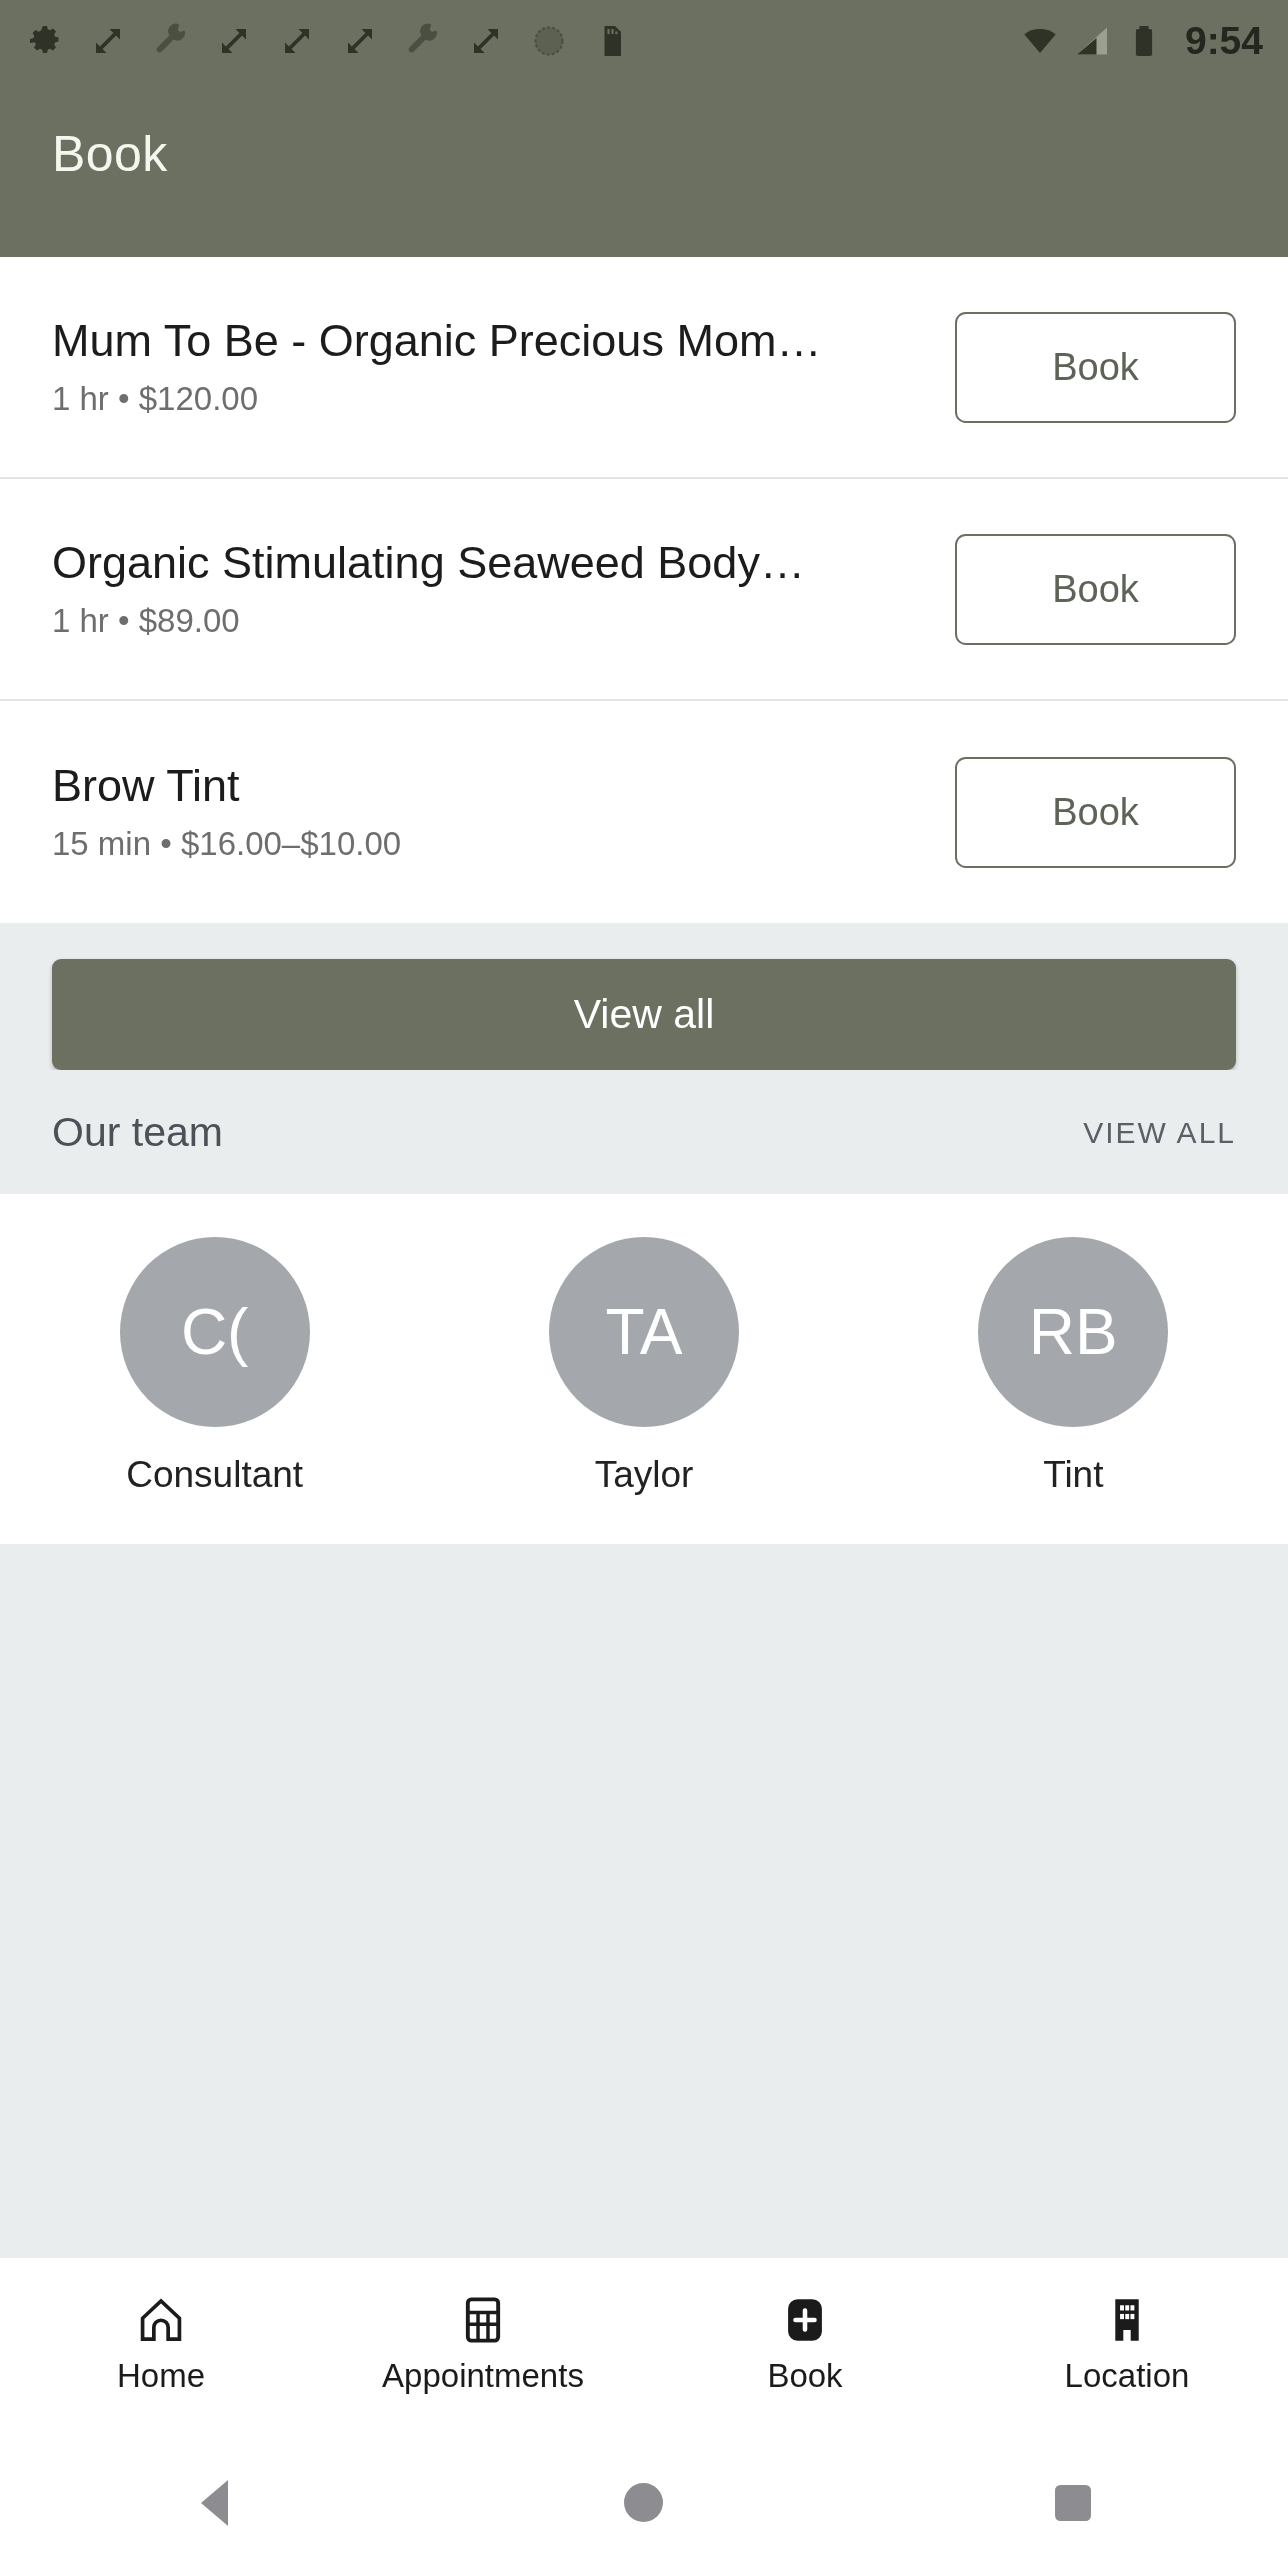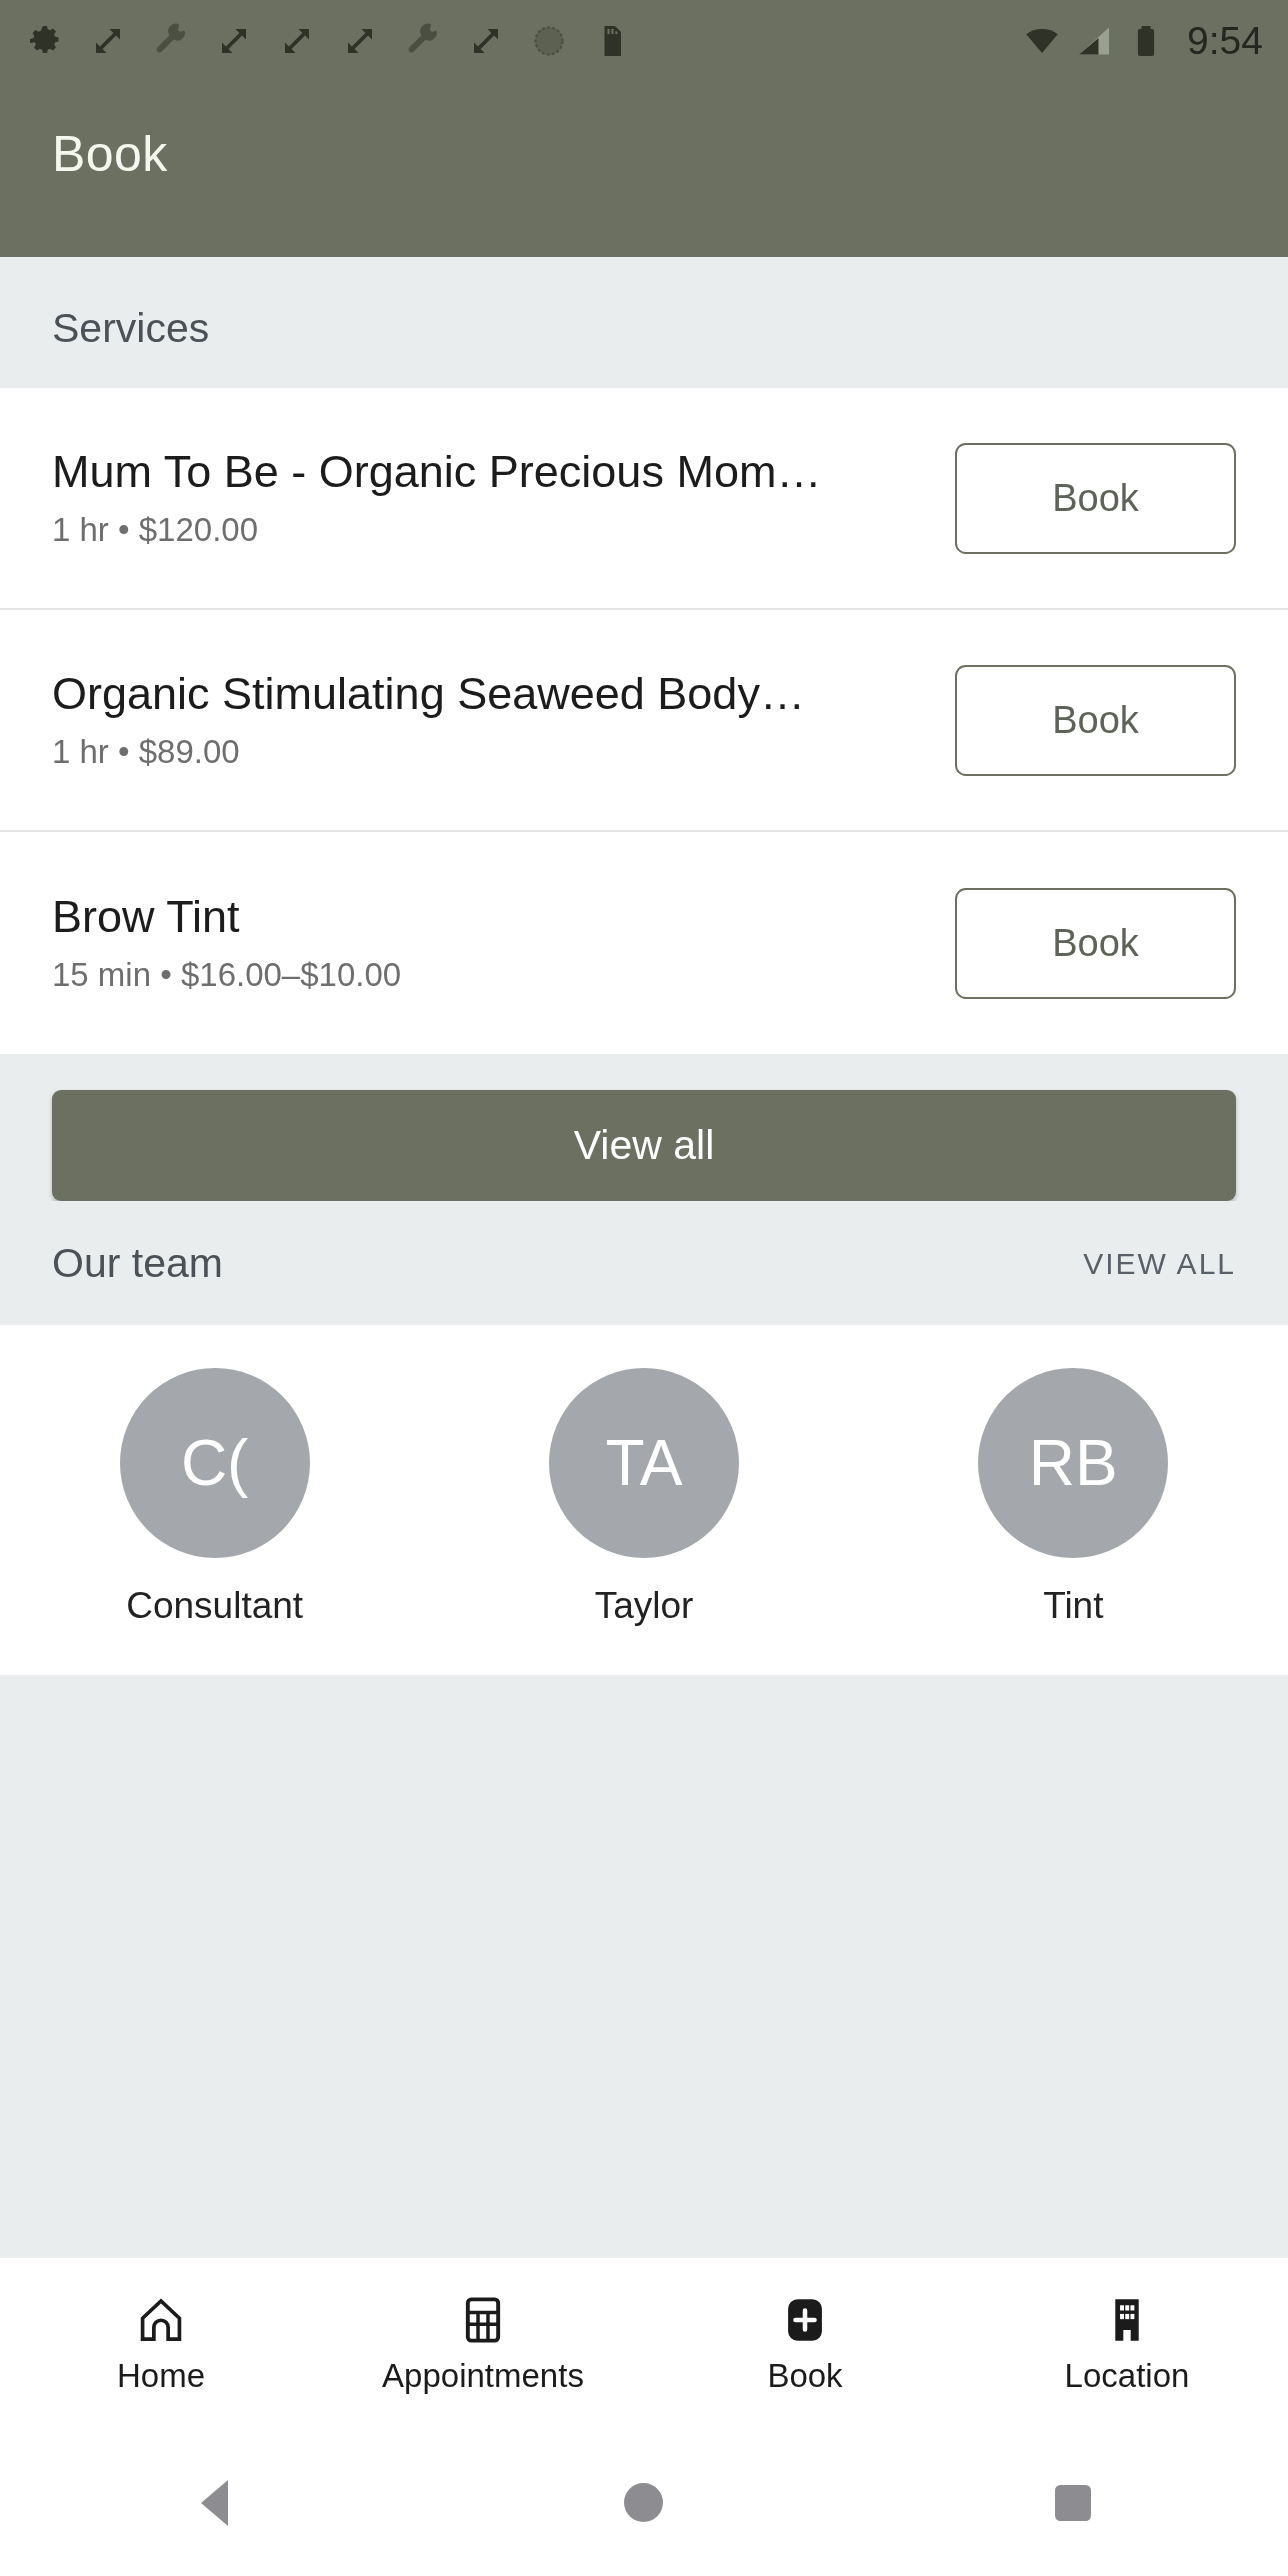--- a/index.html
+++ b/index.html
@@ -13,21 +13,21 @@
 
   
   .statusbar{
     height:82px; background:#6b7060; flex:0 0 82px;
     display:flex; align-items:center; padding:0 27px; position:relative;
   }
   .sb-left{ display:flex; align-items:center; gap:27px; }
   .sb-right{ position:absolute; right:25px; top:0; height:82px;
              display:flex; align-items:center; gap:16px; }
   .sb-icon{ width:36px; height:36px; display:block; }
-  .sb-clock{ color:#23271f; font-size:39px; font-weight:400; letter-spacing:0px; margin-left:7.2px;}
+  .sb-clock{ color:#23271f; font-size:39px; font-weight:700; letter-spacing:0px; margin-left:7.2px;}
 
   
   .appbar{
     background:#6b7060; flex:0 0 175px; height:175px;
     display:flex; align-items:flex-start; padding-left:52px; padding-top:43px;
   }
   .appbar-title{ color:#f4f7ee; font-size:50px; font-weight:400; letter-spacing:0.4px; }
 
   
   .body{ flex:1 1 auto; background:#e9edee; display:flex; flex-direction:column; overflow:hidden;}
@@ -180,23 +180,20 @@
       <span class="sb-clock">9:54</span>
     </div>
   </div>
 
   <div class="appbar">
     <div class="appbar-title">Book</div>
   </div>
 
   <div class="body">
 
-    <div class="section-head">
-      <div class="section-title">Services</div>
-    </div>
 
     <div class="card">
 
       <div class="svc-row">
         <div class="svc-info">
           <div class="svc-name">Mum To Be - Organic Precious Mom…</div>
           <div class="svc-meta">1 hr  •  $120.00</div>
         </div>
         <div class="book-btn">Book</div>
       </div>

